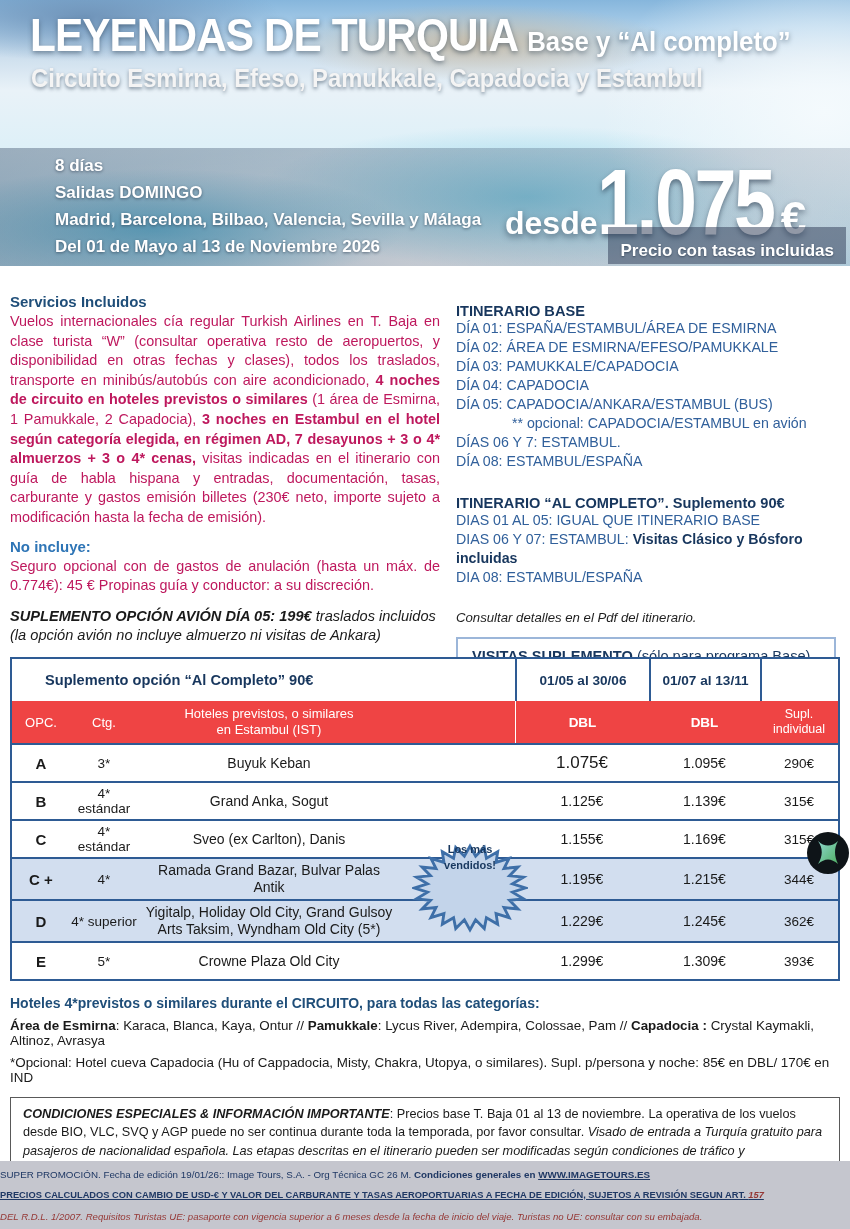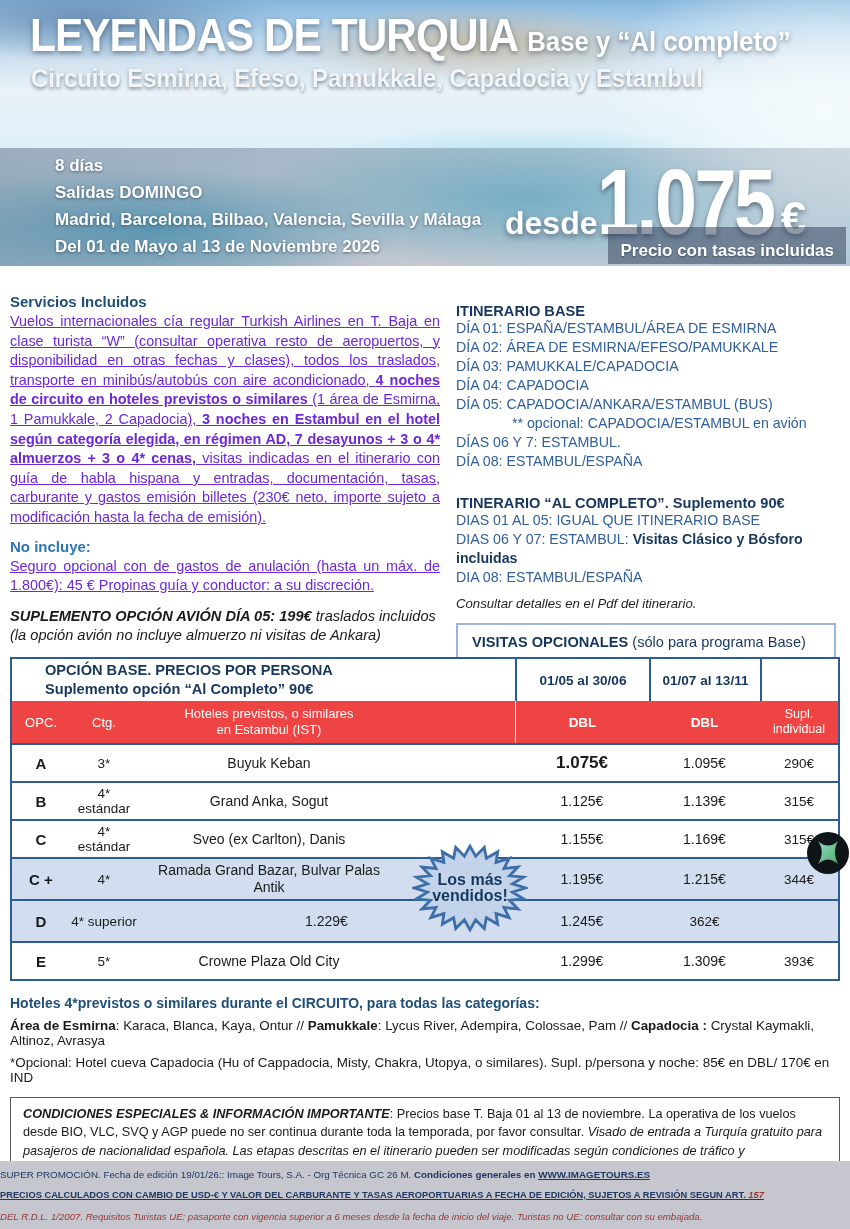--- a/index.html
+++ b/index.html
@@ -35,34 +35,34 @@
   .hero-price .cur { font-size:46px; font-weight:bold; margin-left:-32px; }
   .hero-tax { position:absolute; right:4px; bottom:2px; padding:14px 12px 3px; font-size:17px; font-weight:bold;
     color:#fff; background:rgba(56,70,94,.55); text-shadow:0 1px 2px rgba(30,45,65,.6); }
 
   
   .content { display:flex; gap:16px; padding:12px 10px; height:391px; overflow:hidden; }
   .col-left { width:430px; }
   .col-right { width:384px; }
   h3.navy { color:#1F4E79; font-size:15px; font-weight:bold; margin-top:15px; }
   h3.blue { color:#2E75B6; font-size:15px; font-weight:bold; margin-top:10px; }
-  .body-text { color:#6d28d9; font-size:14.4px; line-height:19.6px; text-align:justify; margin-top:2px;text-decoration:underline; }
+  .body-text { color:#be185d; font-size:14.4px; line-height:19.6px; text-align:justify; margin-top:2px; }
   .b { font-weight:bold; }
   .i { font-style:italic; }
   .bi { font-weight:bold; font-style:italic; }
   .supplement { margin-top:11px; color:#1a1a1a; font-size:14.6px; line-height:19.6px; }
   .payment { margin-top:13px; color:#262626; font-size:14.6px; }
   .payment .fee { color:#3b82f6; font-weight:bold; }
 
   .itin-title { color:#17365D; font-size:14.6px; font-weight:bold; margin-top:24px; }
   .itin-title.first { margin-top:25px; }
   .itin-line { color:#31609B; font-size:14.2px; line-height:19px; }
   .itin-line.indent { padding-left:56px; }
   .itin-line .dark-b { color:#17365D; font-weight:bold; }
-  .itin-note { color:#1f1f1f; font-style:italic; font-size:13.2px; margin-top:9px; }
+  .itin-note { color:#1f1f1f; font-style:italic; font-size:13.2px; margin-top:23px; }
   .optional-box { margin-top:12px; border:2px solid #9CB6D9; padding:9px 14px 10px; width:380px; }
   .optional-box .obx-title { color:#17365D; font-size:14.6px; margin-bottom:7px; }
   .optional-box .obx-line { color:#17365D; font-size:14.4px; line-height:19px; }
 
   
   .price-table { margin:0 10px; border:2px solid #2E5B94; }
   .thead-top { display:grid; grid-template-columns:503px 134px 111px auto; min-height:42px; }
   .thead-top .cell { border-left:2px solid #2E5B94; display:flex; align-items:center; justify-content:center;
     color:#17365D; font-weight:bold; font-size:13.6px; }
   .thead-top .cell:first-child { border-left:none; justify-content:flex-start; padding-left:33px;
@@ -75,28 +75,28 @@
   .thead-dark .dbl2 { font-weight:bold; font-size:13.5px; }
   .thead-dark .supl-h { font-size:12.5px; line-height:15px; }
   .trow { display:grid; grid-template-columns:58px 68px 377px 134px 111px auto; align-items:center;
     min-height:38px; background:#fff; border-top:2px solid #2E5B94; color:#1a1a1a; }
   .trow:first-of-type { border-top:none; }
   .trow.shaded { background:#D2DEEF; min-height:42px; }
   .trow .opc { text-align:center; font-weight:bold; font-size:15px; }
   .trow .ctg { text-align:center; font-size:13.5px; }
   .trow .hotel { text-align:center; padding-right:115px; font-size:14px; line-height:17px; }
   .trow .price { text-align:center; font-size:14px; }
-  .trow .price.big-price { font-weight:bold; font-size:17px; }
+  .trow .price.big-price { font-weight:normal; font-size:17px; }
   .trow .supl { text-align:center; font-size:13.5px; }
 
   
   .badge { position:absolute; left:412px; top:841px; width:116px; height:94px; }
   .badge svg { position:absolute; inset:0; width:100%; height:100%; }
   .badge .badge-text { position:absolute; inset:0; display:flex; flex-direction:column; align-items:center;
-    justify-content:center; color:#17375E; font-weight:bold; font-size:16px; line-height:16px; }
+    color:#17375E; font-weight:bold; font-size:11px; line-height:16px; }
   .app-icon { position:absolute; left:806px; top:831px; width:44px; height:44px; }
 
   
   .hotels-note { margin:14px 10px 0; }
   .hotels-note .hn-title { color:#1F4E79; font-weight:bold; font-size:14px; }
   .hotels-note .hn-line { color:#1a1a1a; font-size:13.4px; margin-top:7px; }
 
   .conditions { margin:12px 10px 0; border:1.5px solid #595959; padding:7px 12px 8px;
     color:#1a1a1a; font-size:12.7px; line-height:18.4px; }
   .conditions .last { font-weight:bold; }
@@ -135,21 +135,21 @@
       <span class="cur">€</span>
     </div>
     <div class="hero-tax">Precio con tasas incluidas</div>
   </div>
 
   <div class="content">
     <div class="col-left">
       <h3 class="navy">Servicios Incluidos</h3>
       <p class="body-text"><span>Vuelos internacionales cía regular Turkish Airlines en T. Baja en clase turista “W” (consultar operativa resto de aeropuertos, y disponibilidad en otras fechas y clases), todos los traslados, transporte en minibús/autobús con aire acondicionado, </span><span class="b">4 noches de circuito en hoteles previstos o similares</span><span> (1 área de Esmirna, 1 Pamukkale, 2 Capadocia), </span><span class="b">3 noches en Estambul en el hotel según categoría elegida, en régimen AD, 7 desayunos +  3 o 4* almuerzos + 3 o 4* cenas,</span><span> visitas indicadas en el itinerario con guía de habla hispana y entradas, documentación, tasas, carburante y gastos emisión billetes (230€ neto, importe sujeto a modificación hasta la fecha de emisión).</span></p>
       <h3 class="blue">No incluye:</h3>
-      <p class="body-text">Seguro opcional con de gastos de anulación (hasta un máx. de 1.800€): 45 €  Propinas guía y conductor: a su discreción.</p>
+      <p class="body-text">Seguro opcional con de gastos de anulación (hasta un máx. de 0.774€): 45 €  Propinas guía y conductor: a su discreción.</p>
       <p class="supplement"><span class="bi">SUPLEMENTO OPCIÓN AVIÓN DÍA 05: 199€</span><span class="i"> traslados incluidos (la opción avión no incluye almuerzo ni visitas de Ankara)</span></p>
       <p class="payment"><span>Pago en destino obligatorio: </span><span class="fee">Cuota de servicio 40€</span></p>
     </div>
 
     <div class="col-right">
       <div class="itin-title first">ITINERARIO BASE</div>
       <div class="itin-line">DÍA 01: ESPAÑA/ESTAMBUL/ÁREA DE ESMIRNA</div>
       <div class="itin-line">DÍA 02: ÁREA DE ESMIRNA/EFESO/PAMUKKALE</div>
       <div class="itin-line">DÍA 03: PAMUKKALE/CAPADOCIA</div>
       <div class="itin-line">DÍA 04: CAPADOCIA</div>
@@ -159,31 +159,30 @@
       <div class="itin-line">DÍA 08: ESTAMBUL/ESPAÑA</div>
 
       <div class="itin-title">ITINERARIO “AL COMPLETO”. Suplemento 90€</div>
       <div class="itin-line">DIAS 01 AL 05: IGUAL QUE ITINERARIO BASE</div>
       <div class="itin-line"><span>DIAS 06 Y 07: ESTAMBUL: </span><span class="dark-b">Visitas Clásico y Bósforo incluidas</span></div>
       <div class="itin-line">DIA 08: ESTAMBUL/ESPAÑA</div>
 
       <div class="itin-note">Consultar detalles en el Pdf del itinerario.</div>
 
       <div class="optional-box">
-        <div class="obx-title"><span class="b">VISITAS OPCIONALES</span><span> (sólo para programa Base)</span></div>
+        <div class="obx-title"><span class="b">VISITAS SUPLEMENTO</span><span> (sólo para programa Base)</span></div>
         <div class="obx-line"><span>*Estambul Clásico, con almuerzo: </span><span class="b">45€</span></div>
 
       </div>
     </div>
   </div>
 
   <div class="price-table">
     <div class="thead-top">
       <div class="cell">
-        <span>OPCIÓN BASE. PRECIOS POR PERSONA</span>
         <span>Suplemento opción “Al Completo” 90€</span>
       </div>
       <div class="cell">01/05 al 30/06</div>
       <div class="cell">01/07 al 13/11</div>
       <div class="cell"></div>
     </div>
     <div class="thead-dark">
       <div class="c">OPC.</div>
       <div class="c">Ctg.</div>
       <div class="hotels-h">
@@ -238,20 +237,24 @@
           <div>Ramada Grand Bazar,  Bulvar Palas</div>
           <div>Antik</div>
         </div>
       <div class="price">1.195€</div>
       <div class="price">1.215€</div>
       <div class="supl">344€</div>
     </div>
     <div class="trow shaded">
       <div class="opc">D</div>
       <div class="ctg">4* superior</div>
+      <div class="hotel">
+          <div>Yigitalp, Holiday Old City, Grand Gulsoy</div>
+          <div>Arts Taksim, Wyndham Old City (5*)</div>
+        </div>
       <div class="price">1.229€</div>
       <div class="price">1.245€</div>
       <div class="supl">362€</div>
     </div>
     <div class="trow">
       <div class="opc">E</div>
       <div class="ctg">5*</div>
       <div class="hotel">
           <div>Crowne Plaza Old City</div>
           <div></div>

